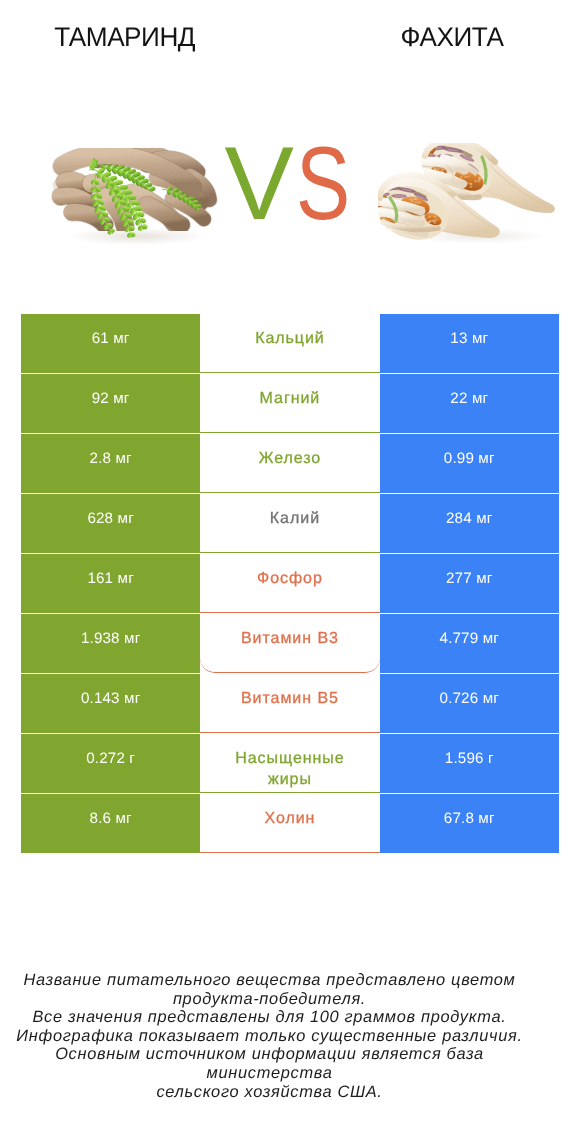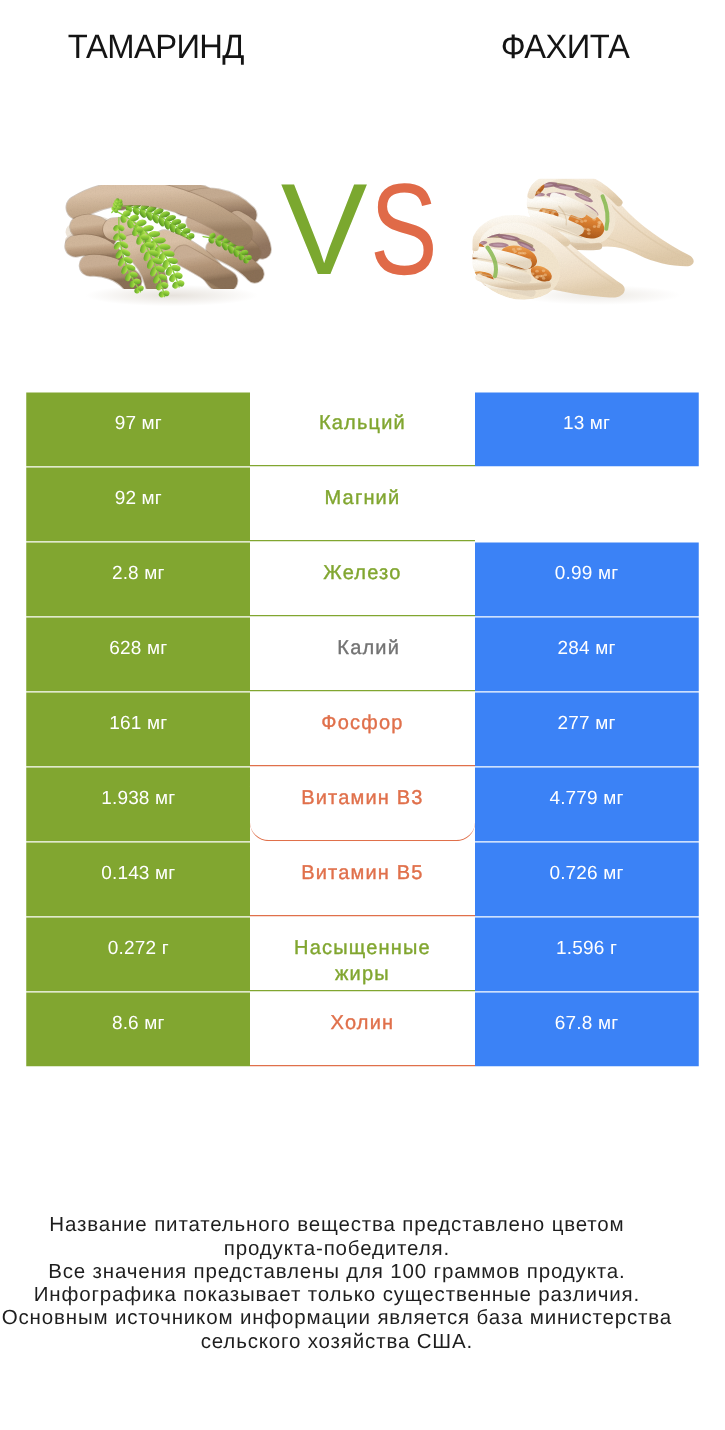--- a/index.html
+++ b/index.html
@@ -35,21 +35,21 @@
   .cell{display:flex;align-items:flex-start;justify-content:center;width:179.3px;box-sizing:border-box;text-align:center;}
   .left,.right{color:#ffffff;font-size:15.2px;font-weight:400;letter-spacing:.15px;line-height:21px;padding-top:14px;}
   .left{background:#81a630;}
   .right{background:#3b82f6;}
   .mid{background:#fff;font-size:16px;line-height:21px;font-weight:400;letter-spacing:.95px;
        border-bottom:1px solid;padding:14px 10px 0;}
   .mid span{-webkit-text-stroke:0.3px currentColor;display:inline-block;max-width:126px;}
 
   
   .foot{position:absolute;left:0;top:971px;width:539px;text-align:center;
-        font-size:16.4px;line-height:18.6px;letter-spacing:.68px;color:#1e1e1e;}
+        font-size:16.4px;line-height:18.6px;letter-spacing:.68px;color:#1e1e1e;font-style:italic;}
 </style>
 </head>
 <body>
 
 <div class="page">
 
   <div class="ttl" id="t-left"><span>ТАМАРИНД</span></div>
   <div class="ttl" id="t-right"><span>ФАХИТА</span></div>
 
   <div id="pic-left">
@@ -473,31 +473,32 @@
 <path d="M-3 55 C-3 41, 11 31, 31 32 C46 33, 58 41, 70 51" fill="none" stroke="url(#torB)" stroke-width="6" stroke-linecap="round"></path>
 <path d="M0 79 C13 85, 33 89, 55 85" fill="none" stroke="url(#torC)" stroke-width="5.5" stroke-linecap="round" opacity="0.95"></path>
 </g>
       </svg>
     </div>
 
   <div class="vs"><span class="v">V</span><span class="s">S</span></div>
 
   <div class="table" id="table">
       <div class="row">
-        <div class="cell left">97 мг</div>
+        <div class="cell left">61 мг</div>
         <div class="cell mid" style="color: rgb(129, 166, 48); border-color: rgb(129, 166, 48);">
           <span>Кальций</span>
         </div>
         <div class="cell right">13 мг</div>
       </div>
       <div class="row">
         <div class="cell left">92 мг</div>
         <div class="cell mid" style="color: rgb(129, 166, 48); border-color: rgb(129, 166, 48);">
           <span>Магний</span>
         </div>
+        <div class="cell right">22 мг</div>
       </div>
       <div class="row">
         <div class="cell left">2.8 мг</div>
         <div class="cell mid" style="color: rgb(129, 166, 48); border-color: rgb(129, 166, 48);">
           <span>Железо</span>
         </div>
         <div class="cell right">0.99 мг</div>
       </div>
       <div class="row">
         <div class="cell left">628 мг</div>

